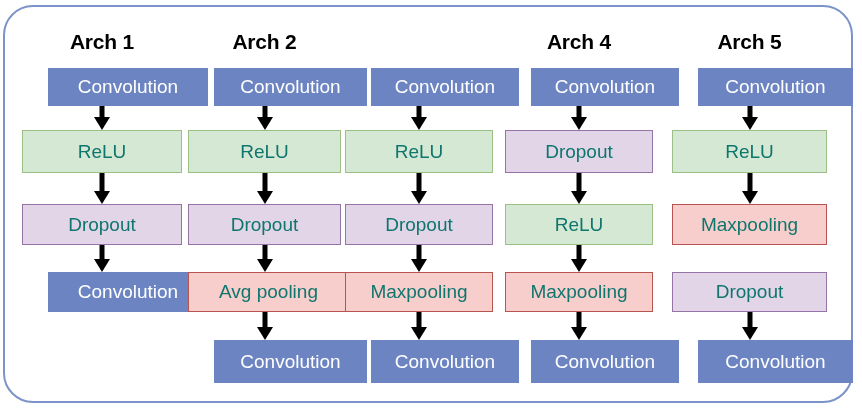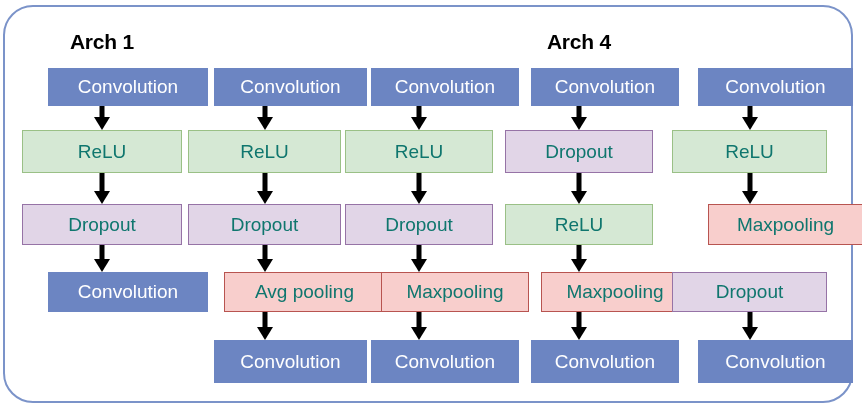--- a/index.html
+++ b/index.html
@@ -67,21 +67,20 @@
     background: #d5e8d4;
     border-color: #9ac086;
   }
   .node.dropout {
     background: #e1d5e7;
     border-color: #9673a6;
   }
   .node.pool {
     background: #f8cecc;
     border-color: #b85450;
-    margin-left: 36px;
   }
   .arrow {
     position: absolute;
     width: 18px;
     pointer-events: none;
   }
   .arrow svg { display: block; }
 </style>
 </head>
 <body>
@@ -110,20 +109,21 @@
           </svg>
         </div>
         <div class="arrow" style="left: 71px; top: 245px; height: 27px;">
           <svg width="18" height="27" viewBox="0 0 18 27">
             <rect x="6.5" y="0" width="5" height="14" fill="#000000"></rect>
             <polygon points="1,14 17,14 9,27" fill="#000000"></polygon>
           </svg>
         </div>
       </div>
       <div class="col" style="left: 188px; width: 153px;">
+        <div class="col-title">Arch 2</div>
         <div class="node conv" style="left: 0px; width: 153px; top: 68px; height: 38px;">Convolution</div>
         <div class="node relu" style="left: 0px; width: 153px; top: 130px; height: 43px;">ReLU</div>
         <div class="node dropout" style="left: 0px; width: 153px; top: 204px; height: 41px;">Dropout</div>
         <div class="node pool" style="left: 0px; width: 161px; top: 272px; height: 40px;">Avg pooling</div>
         <div class="node conv" style="left: 0px; width: 153px; top: 340px; height: 43px;">Convolution</div>
         <div class="arrow" style="left: 67.5px; top: 106px; height: 24px;">
           <svg width="18" height="24" viewBox="0 0 18 24">
             <rect x="6.5" y="0" width="5" height="11" fill="#000000"></rect>
             <polygon points="1,11 17,11 9,24" fill="#000000"></polygon>
           </svg>
@@ -204,20 +204,21 @@
           </svg>
         </div>
         <div class="arrow" style="left: 65px; top: 312px; height: 28px;">
           <svg width="18" height="28" viewBox="0 0 18 28">
             <rect x="6.5" y="0" width="5" height="15" fill="#000000"></rect>
             <polygon points="1,15 17,15 9,28" fill="#000000"></polygon>
           </svg>
         </div>
       </div>
       <div class="col" style="left: 672px; width: 155px;">
+        <div class="col-title">Arch 5</div>
         <div class="node conv" style="left: 0px; width: 155px; top: 68px; height: 38px;">Convolution</div>
         <div class="node relu" style="left: 0px; width: 155px; top: 130px; height: 43px;">ReLU</div>
         <div class="node pool" style="left: 0px; width: 155px; top: 204px; height: 41px;">Maxpooling</div>
         <div class="node dropout" style="left: 0px; width: 155px; top: 272px; height: 40px;">Dropout</div>
         <div class="node conv" style="left: 0px; width: 155px; top: 340px; height: 43px;">Convolution</div>
         <div class="arrow" style="left: 68.5px; top: 106px; height: 24px;">
           <svg width="18" height="24" viewBox="0 0 18 24">
             <rect x="6.5" y="0" width="5" height="11" fill="#000000"></rect>
             <polygon points="1,11 17,11 9,24" fill="#000000"></polygon>
           </svg>

